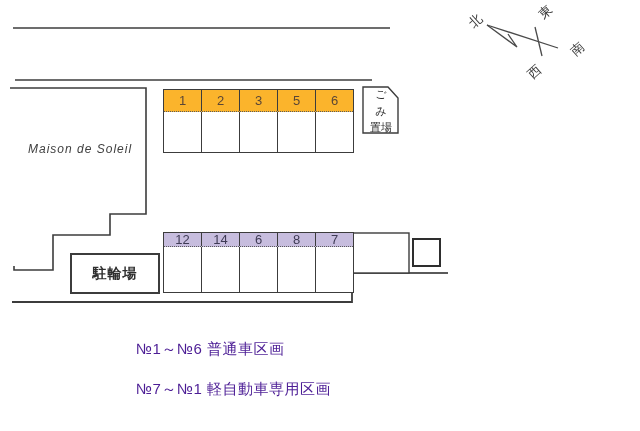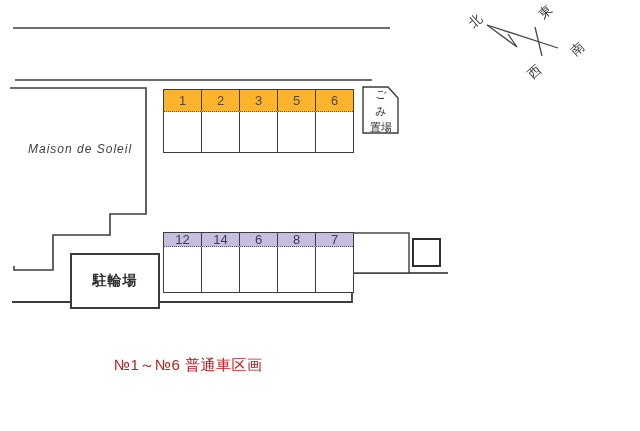--- a/index.html
+++ b/index.html
@@ -18,42 +18,42 @@
   .phead .pcell{font-size:13px;line-height:1;}
   #block-standard{left:163px;top:89px;width:191px;height:64px;}
   #block-standard .phead{height:22px;}
   #block-standard .phead .pcell{color:#5a4636;}
   #block-kei{left:163px;top:232px;width:191px;height:61px;}
   #block-kei .phead{height:14px;}
   #block-kei .phead .pcell{color:#3f3b55;}
 
   
   #bike-box{
-    position:absolute;left:70px;top:253px;width:90px;height:56px;box-sizing:border-box;
+    position:absolute;left:70px;top:253px;width:90px;height:41px;box-sizing:border-box;
     border:2px solid #3c3c3c;display:flex;align-items:center;justify-content:center;
     font-size:14px;font-weight:bold;letter-spacing:1px;color:#2e2e2e;background:#fff;
   }
 
   
   #garbage-text{
     position:absolute;left:363px;top:89px;width:36px;height:44px;
     display:flex;flex-direction:column;align-items:center;justify-content:space-between;
     font-size:11px;line-height:1;color:#2e2e2e;text-align:center;
   }
   #garbage-text span{display:block;}
   #garbage-text .wide{letter-spacing:0px;font-size:11px;}
 
   
   #building-name{
     position:absolute;left:28px;top:142px;font-size:12px;font-style:italic;
     color:#404040;letter-spacing:1px;white-space:nowrap;
   }
 
   
-  .legend-line{position:absolute;left:114px;font-size:15px;color:#b91c1c;white-space:nowrap;letter-spacing:0.5px;margin-top:16px;}
+  .legend-line{position:absolute;left:136px;font-size:15px;color:#4c1d95;white-space:nowrap;letter-spacing:0.5px;}
   #legend-standard{top:340px;}
   #legend-kei{top:380px;}
 
   
   .compass-label{font-size:13px;fill:#3b3b3b;font-family:"Liberation Sans","DejaVu Sans",sans-serif;}
 </style>
 </head>
 <body>
 
 <div id="stage">
@@ -126,14 +126,15 @@
     <span class="wide">置場</span>
   </div>
 
   <div id="bike-box">
     <span>駐輪場</span>
   </div>
 
   <div id="building-name">Maison de Soleil</div>
 
   <div class="legend-line" id="legend-standard">№1～№6 普通車区画</div>
+  <div class="legend-line" id="legend-kei">№7～№1 軽自動車専用区画</div>
 
 </div>
 
 </body></html>

